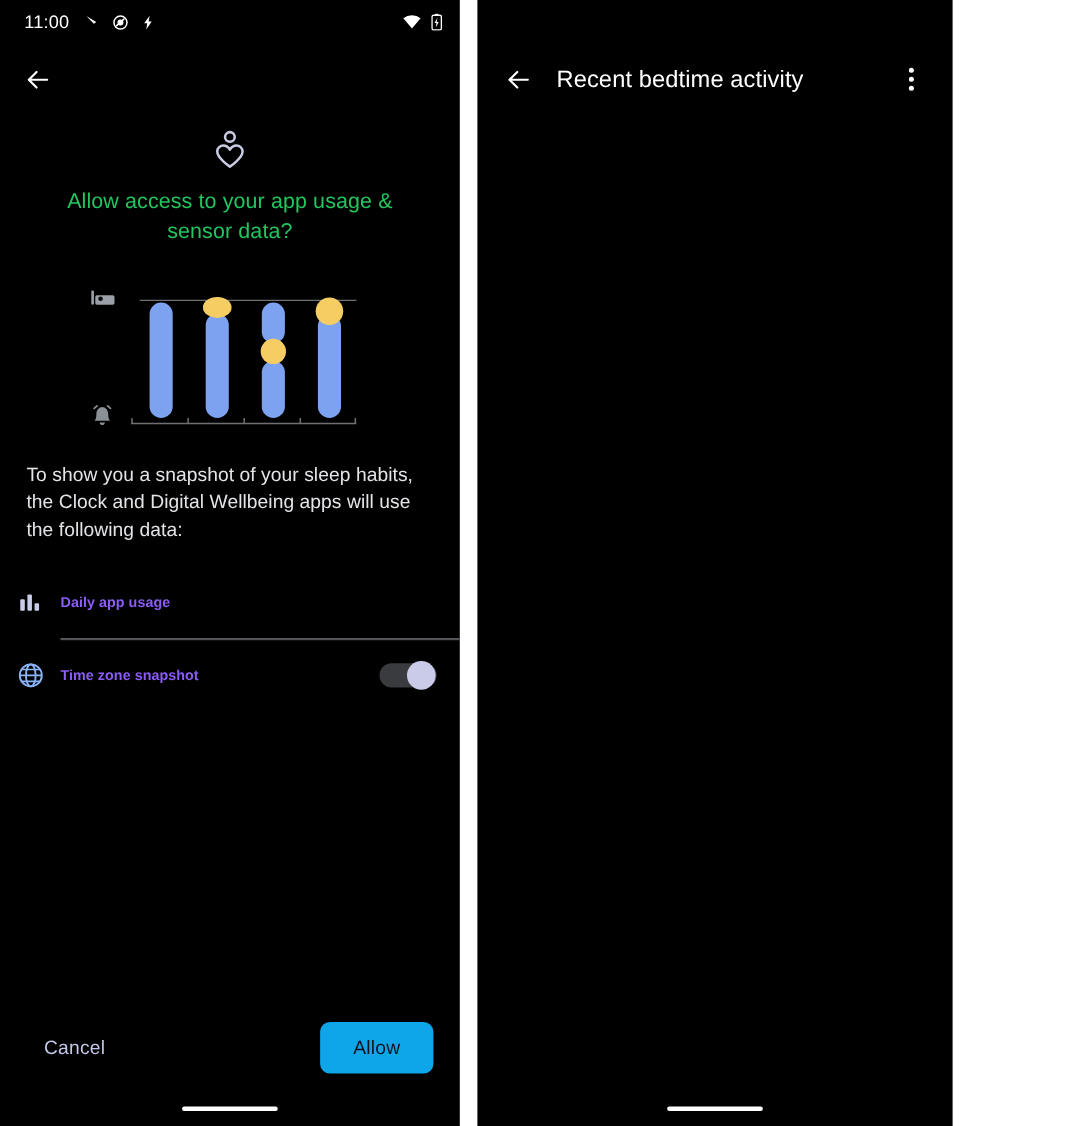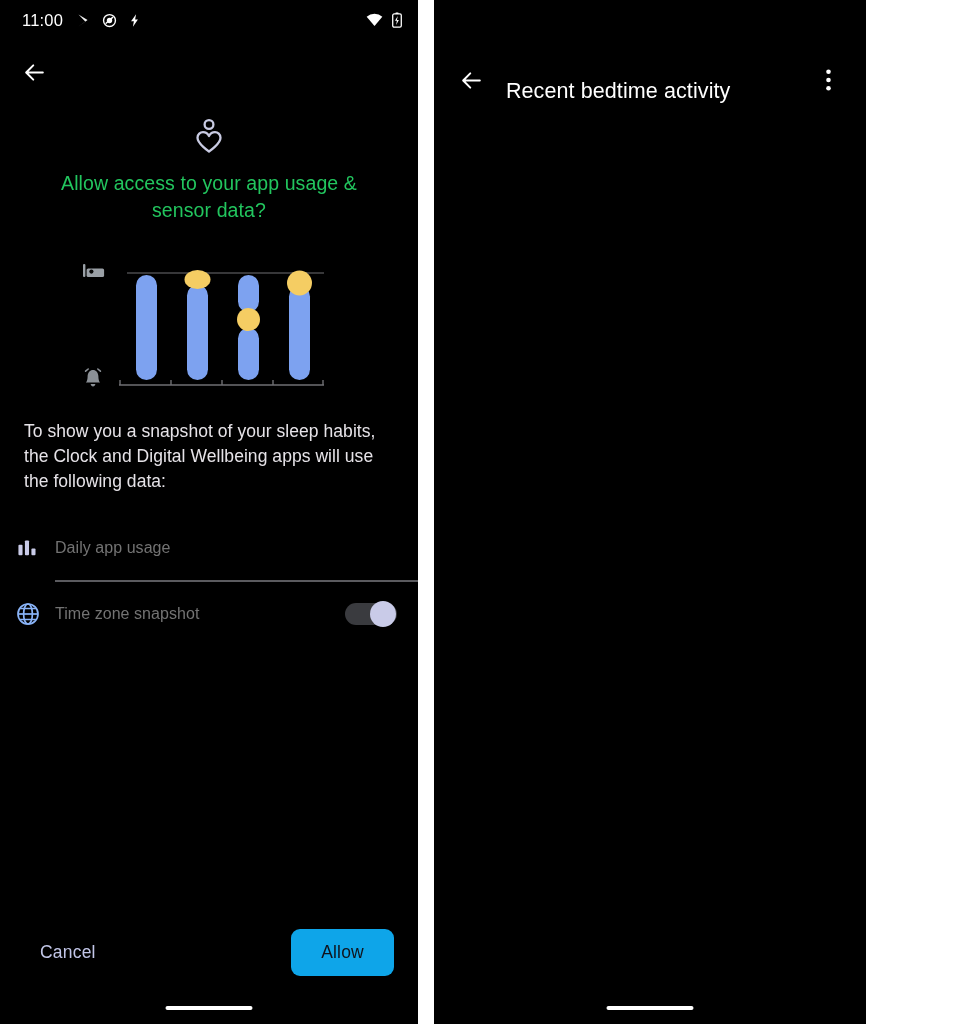--- a/index.html
+++ b/index.html
@@ -57,21 +57,21 @@
   
   .appbar {
     position: absolute;
     top: 40px; left: 0; right: 0;
     height: 64px;
     display: flex;
     align-items: center;
     color: #ffffff;
   }
   .appbar.left-pad  { padding-left: 10px; }
-  .appbar.right-pad { padding-left: 14px; padding-right: 14px; align-items: flex-end; }
+  .appbar.right-pad { padding-left: 14px; padding-right: 14px; }
   .iconbtn {
     width: 48px; height: 48px;
     display: flex; align-items: center; justify-content: center;
     border-radius: 50%;
   }
   .appbar-title {
     font-size: 21.5px;
     font-weight: 500;
     letter-spacing: 0.1px;
     color: #ffffff;
@@ -127,25 +127,26 @@
   }
   .prow .licon {
     width: 55px;
     min-width: 55px;
     display: flex;
     align-items: center;
     justify-content: center;
   }
   .prow .ptext {
     flex: 1 1 auto;
-    font-size: 16px;
+    font-size: 13px;
     line-height: 24px;
-    color: #737373;
+    color: #8b5cf6;
     letter-spacing: 0.05px;
     padding-right: 10px;
+    font-weight: bold;
   }
   .divider {
     height: 1px;
     background: #5b5b5f;
     margin-left: 55px;
   }
 
   
   .switch {
     width: 53px;

